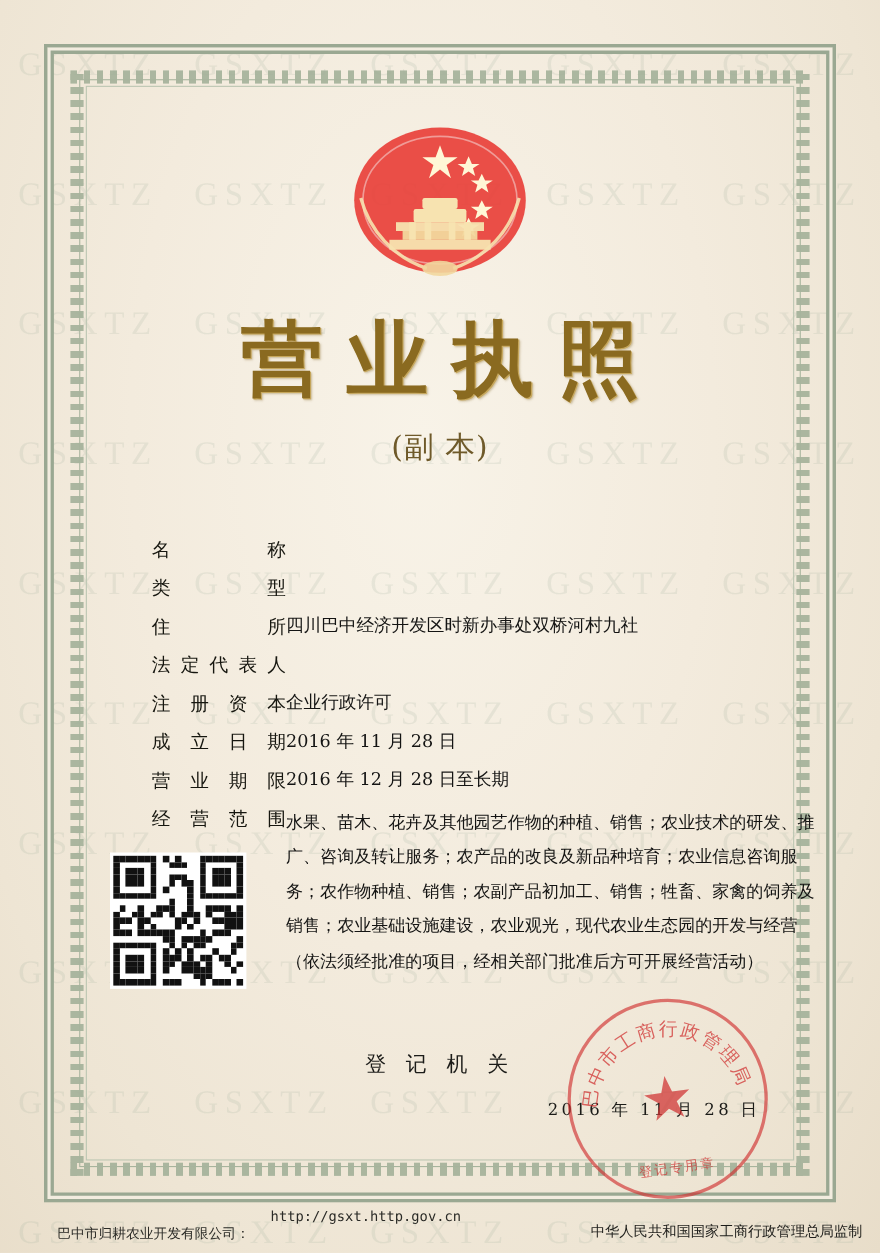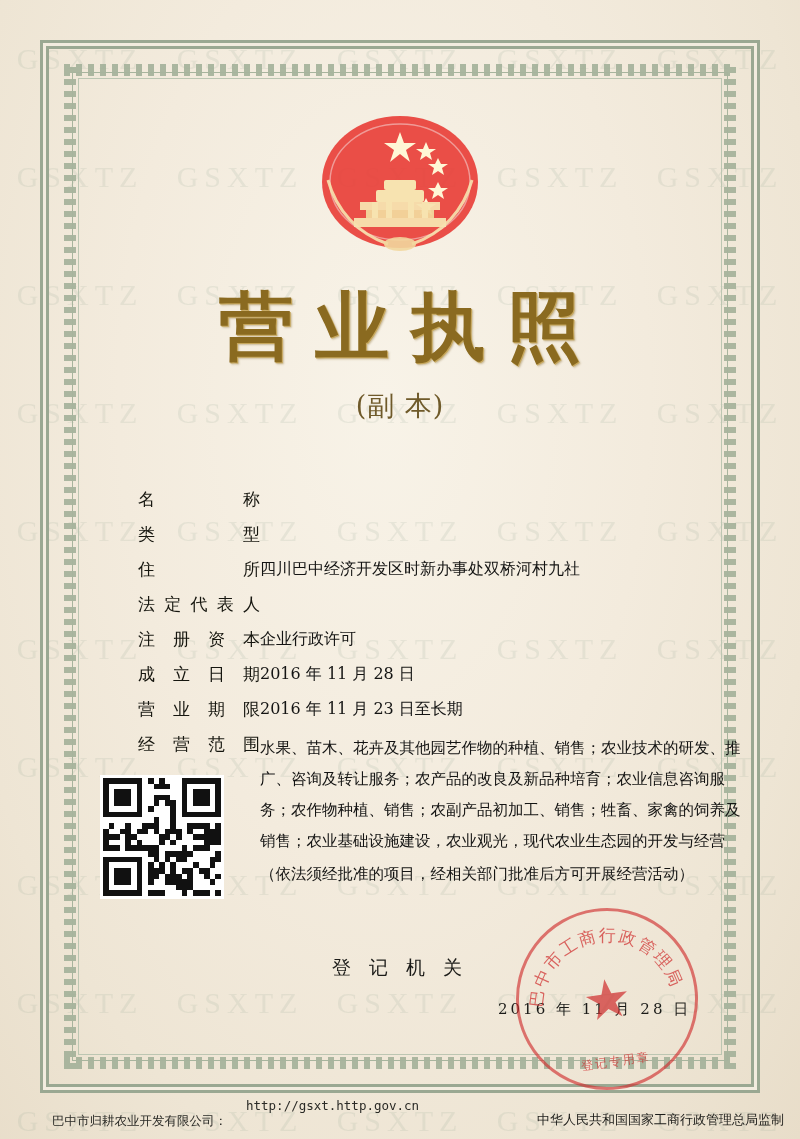--- a/index.html
+++ b/index.html
@@ -342,21 +342,21 @@
         </div>
         <div class="value">2016 年 11 月 28 日</div>
       </div>
       <div class="row">
         <div class="label">
           <span>营</span>
           <span>业</span>
           <span>期</span>
           <span>限</span>
         </div>
-        <div class="value">2016 年 11 月 23 日至长期</div>
+        <div class="value">2016 年 12 月 28 日至长期</div>
       </div>
       <div class="row">
         <div class="label">
           <span>经</span>
           <span>营</span>
           <span>范</span>
           <span>围</span>
         </div>
         <div class="value scope">水果、苗木、花卉及其他园艺作物的种植、销售；农业技术的研发、推广、咨询及转让服务；农产品的改良及新品种培育；农业信息咨询服务；农作物种植、销售；农副产品初加工、销售；牲畜、家禽的饲养及销售；农业基础设施建设，农业观光，现代农业生态园的开发与经营<div class="note">（依法须经批准的项目，经相关部门批准后方可开展经营活动）</div></div>
       </div>

